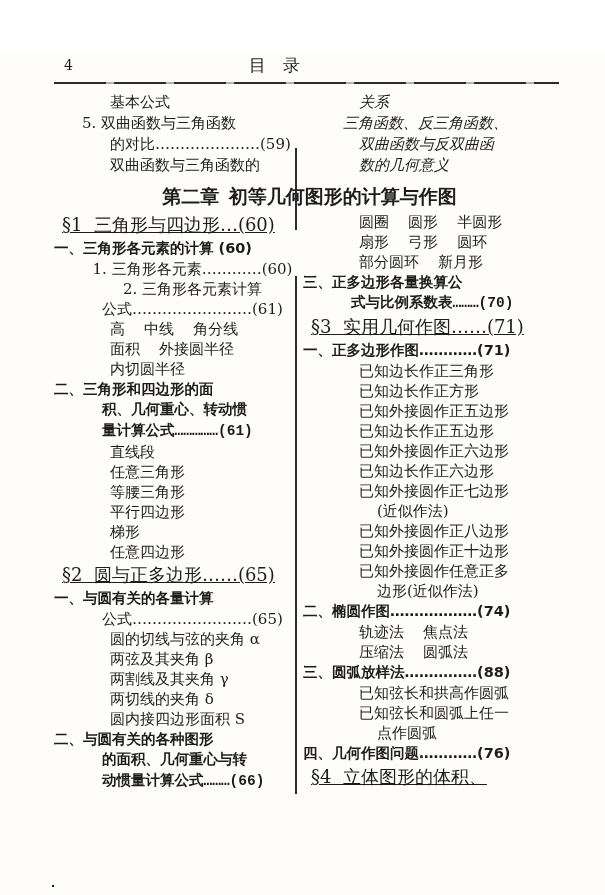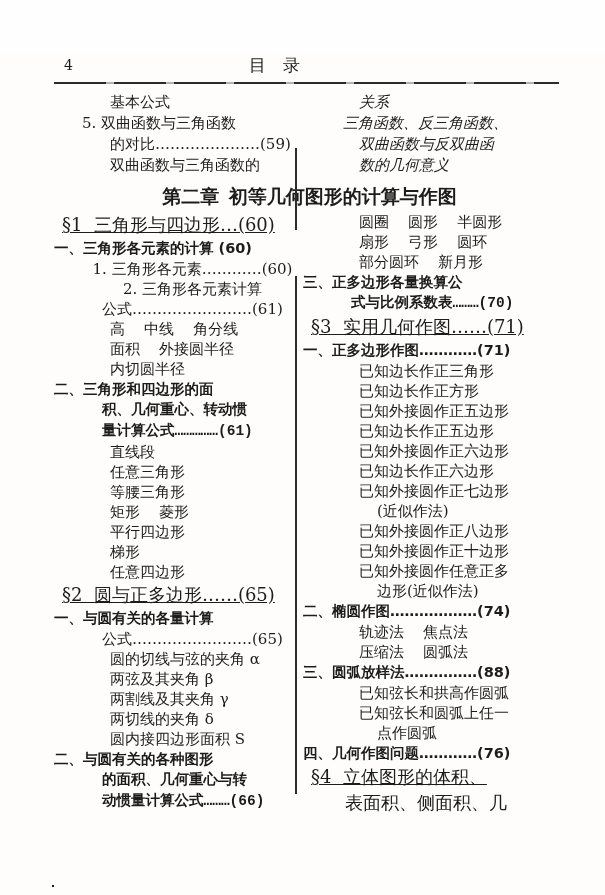--- a/index.html
+++ b/index.html
@@ -131,21 +131,20 @@
         <div class="line subc">公式……………………(61)</div>
         <div class="line leaf">高    中线    角分线</div>
         <div class="line leaf">面积    外接圆半径</div>
         <div class="line leaf">内切圆半径</div>
         <div class="line h1">二、三角形和四边形的面</div>
         <div class="line h1c">积、几何重心、转动惯</div>
         <div class="line h1c">量计算公式……………(61)</div>
         <div class="line leaf">直线段</div>
         <div class="line leaf">任意三角形</div>
         <div class="line leaf">等腰三角形</div>
-        <div class="line leaf">矩形    菱形</div>
         <div class="line leaf">平行四边形</div>
         <div class="line leaf">梯形</div>
         <div class="line leaf">任意四边形</div>
         <div class="line sec">§2  圆与正多边形……(65)</div>
         <div class="line h1">一、与圆有关的各量计算</div>
         <div class="line subc">公式……………………(65)</div>
         <div class="line leaf">圆的切线与弦的夹角 α</div>
         <div class="line leaf">两弦及其夹角 β</div>
         <div class="line leaf">两割线及其夹角 γ</div>
         <div class="line leaf">两切线的夹角 δ</div>
@@ -176,21 +175,20 @@
         <div class="line leaf2">边形(近似作法)</div>
         <div class="line h1">二、椭圆作图………………(74)</div>
         <div class="line leaf">轨迹法    焦点法</div>
         <div class="line leaf">压缩法    圆弧法</div>
         <div class="line h1">三、圆弧放样法……………(88)</div>
         <div class="line leaf">已知弦长和拱高作圆弧</div>
         <div class="line leaf">已知弦长和圆弧上任一</div>
         <div class="line leaf2">点作圆弧</div>
         <div class="line h1">四、几何作图问题…………(76)</div>
         <div class="line sec">§4  立体图形的体积、</div>
-        <div class="line secc">表面积、侧面积、几</div>
       </div>
   </div>
 
   <div>
     <span class="artifact" style="left:52px;top:831px;width:2px;height:2px;"></span>
 
   </div>
 
 </div>
 

